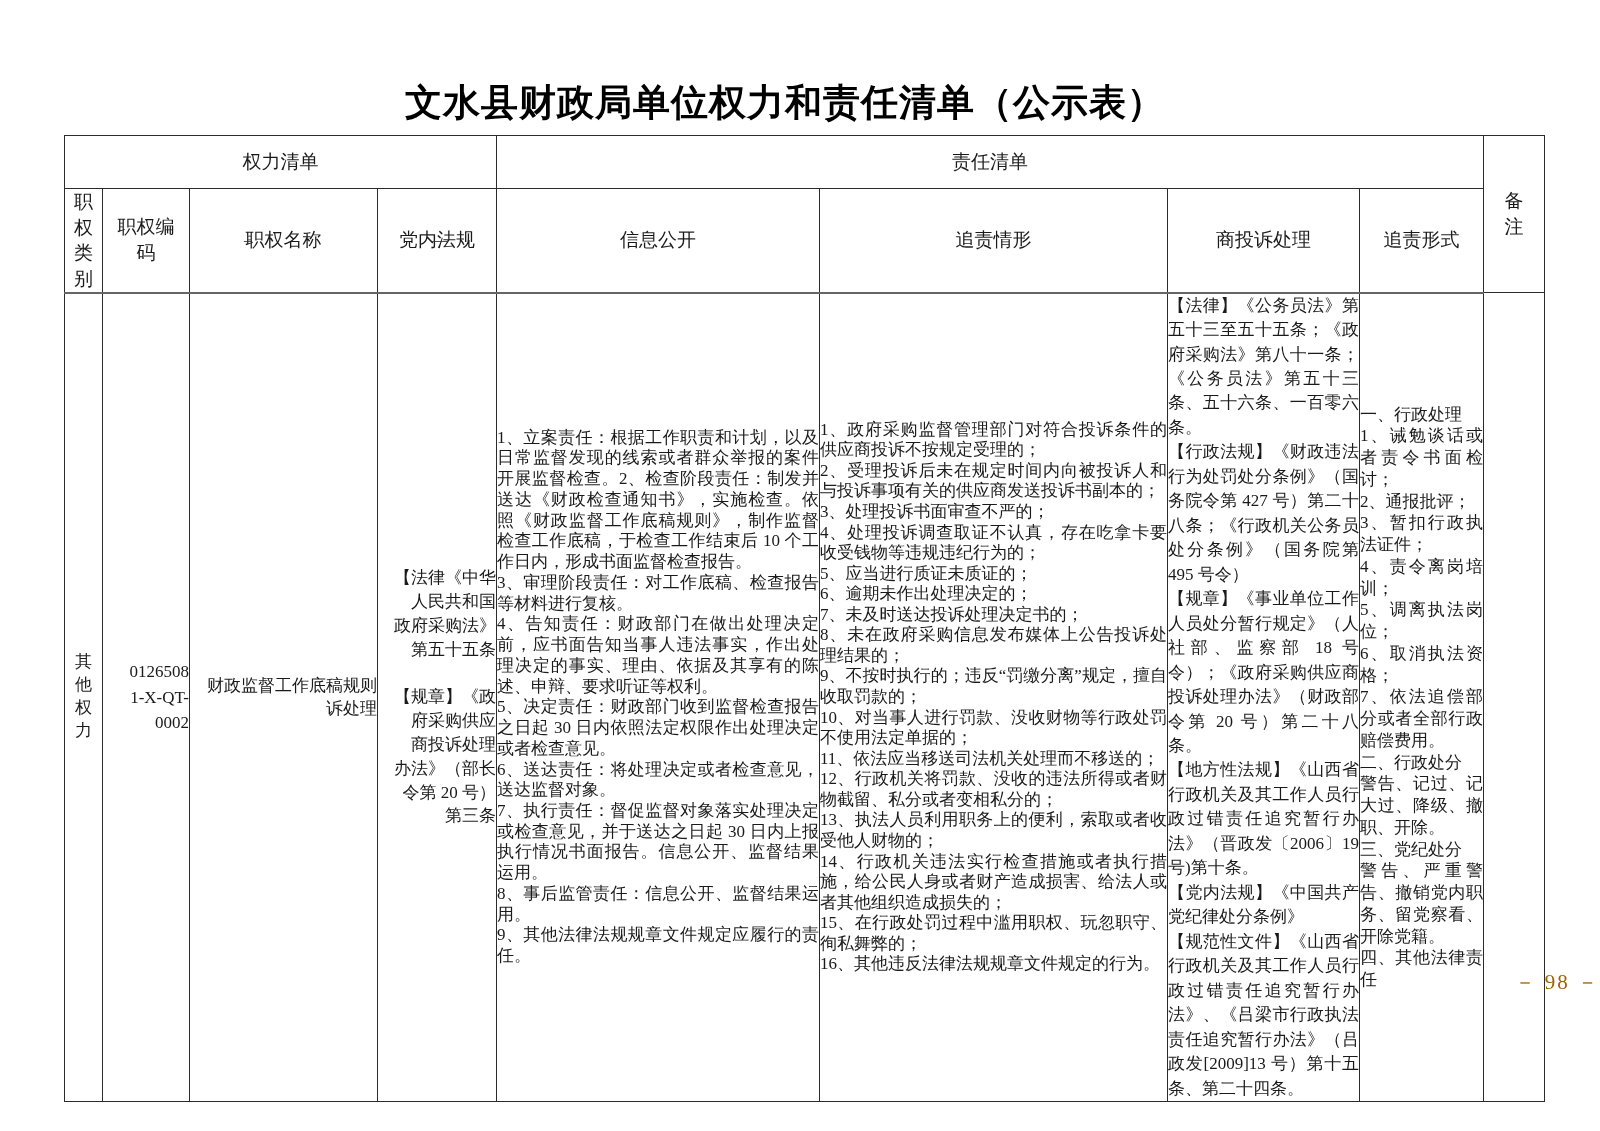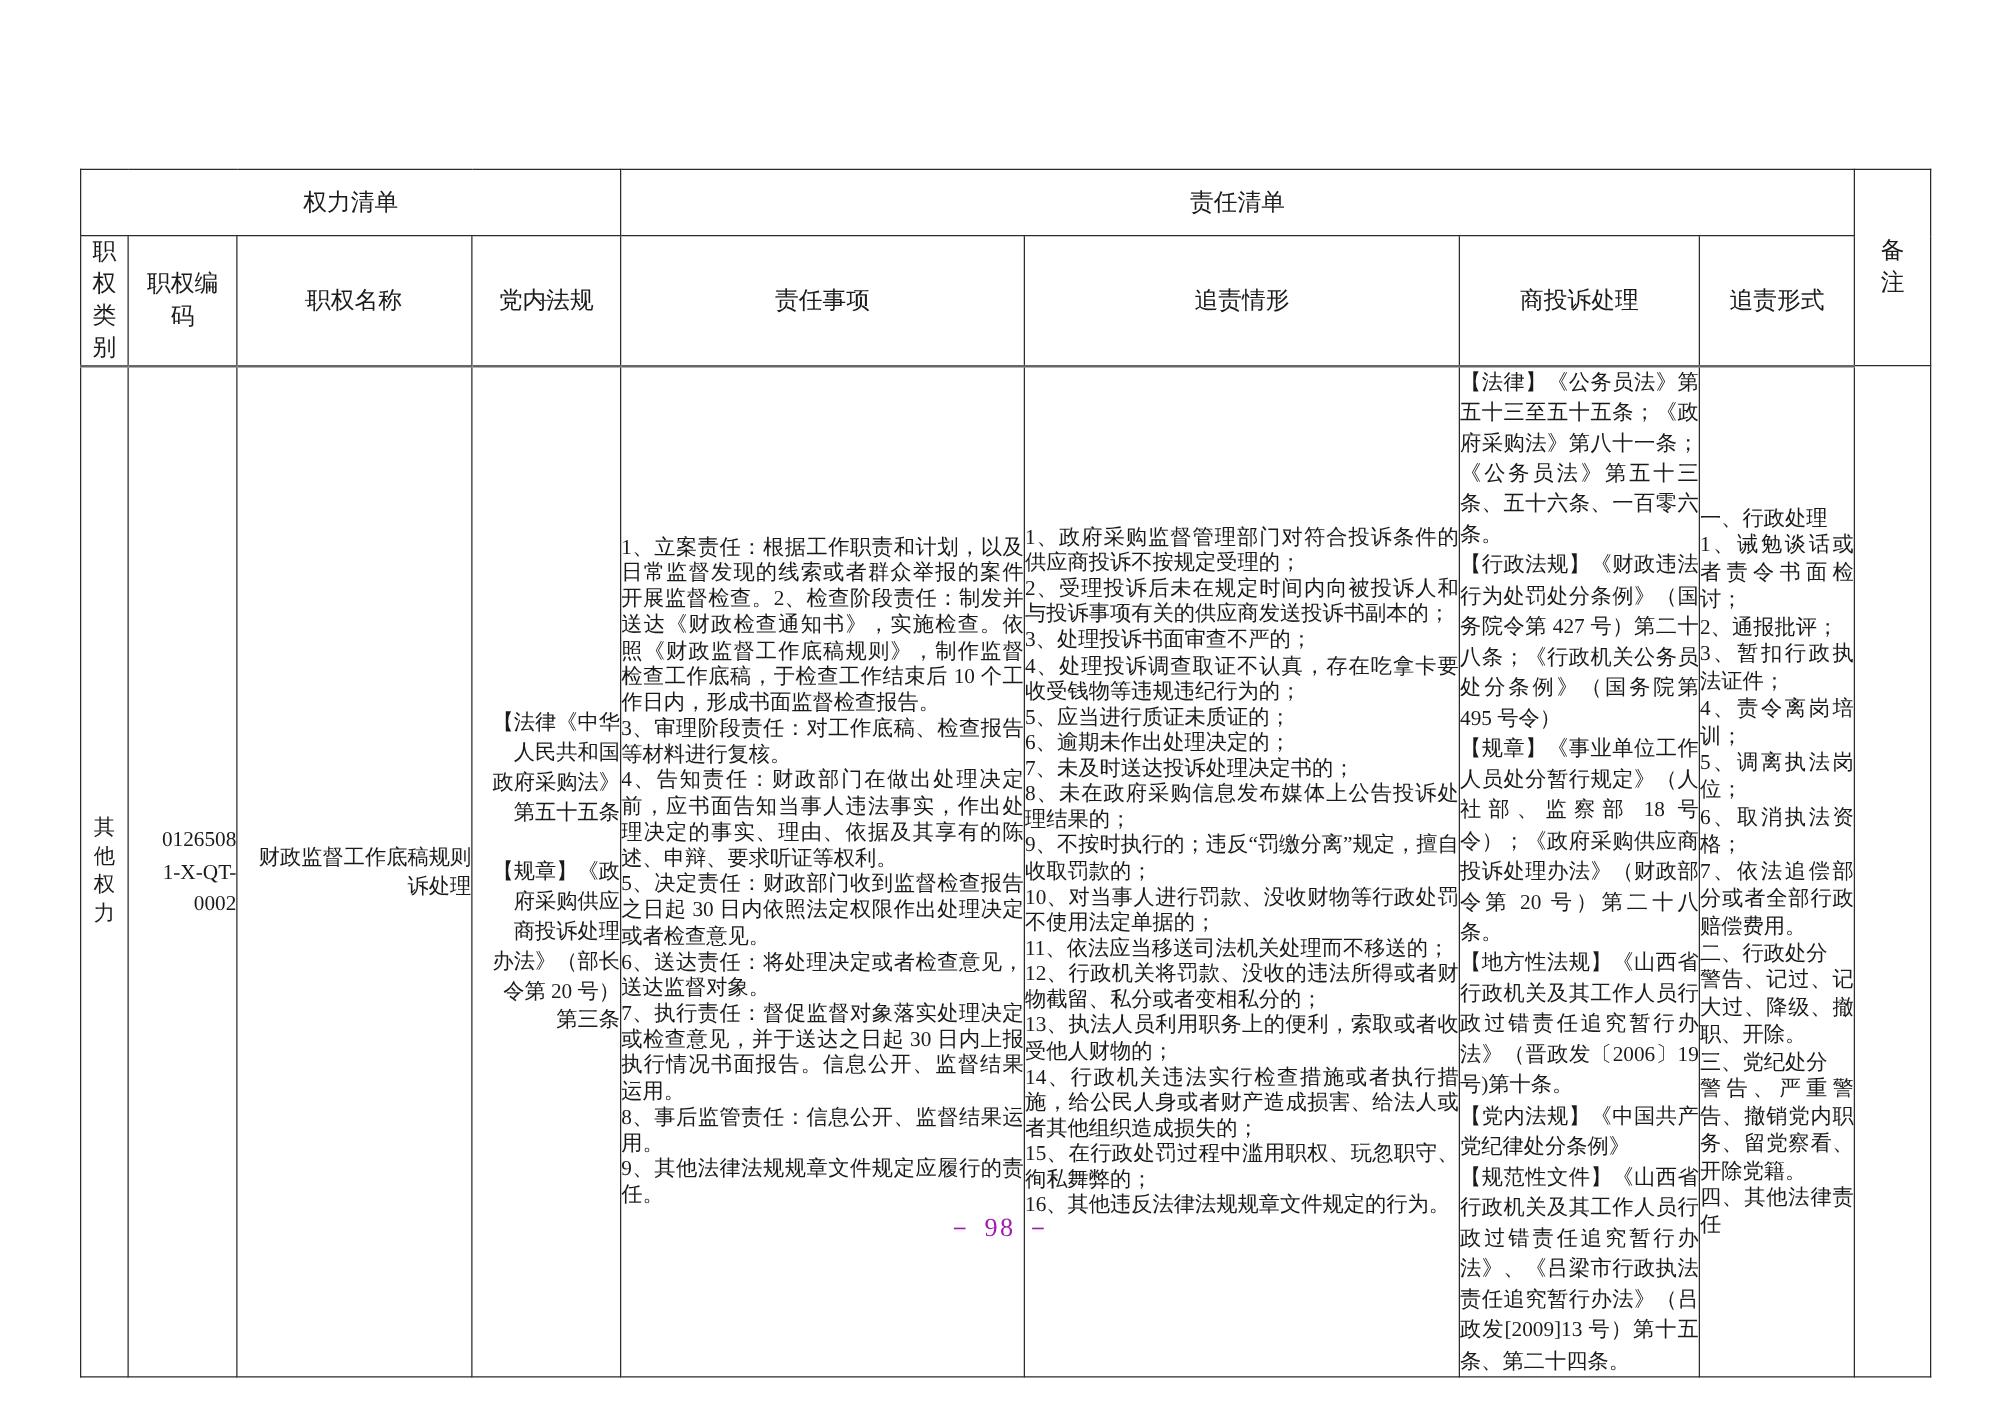--- a/index.html
+++ b/index.html
@@ -58,31 +58,32 @@
     position:absolute;
     font-size:16px;
     color:#333;
     background:transparent;
   }
   .dash-1 { left:180px; top:96px; }
   .dash-2 { left:368px; top:96px; }
   .page-number {
     position:absolute;
     left:0; top:968px; width:1600px;
-    text-align:center;
+    text-align:right;
     font-size:21px;
     letter-spacing:2px;
-    color:#a21caf;
+    color:#a16207;
   }
 </style>
 </head>
 <body>
 
 <div class="page">
 
+  <div class="doc-title">文水县财政局单位权力和责任清单（公示表）</div>
 
   <div class="table-wrap">
     <table class="list">
       <colgroup>
         <col style="width:38px">
         <col style="width:87px">
         <col style="width:188px">
         <col style="width:119px">
         <col style="width:323px">
         <col style="width:348px">
@@ -99,21 +100,21 @@
       </tr>
       <tr class="head-row">
         <th class="vert pre">职
 权
 类
 别</th>
         <th class="pre">职权编
 码</th>
         <th>职权名称</th>
         <th>党内法规</th>
-        <th>责任事项</th>
+        <th>信息公开</th>
         <th>追责情形</th>
         <th>商投诉处理</th>
         <th>追责形式</th>
       </tr>
       <tr class="data-row">
         <td class="vert pre">其
 他
 权
 力</td>
         <td class="center pre code-cell">0126508

